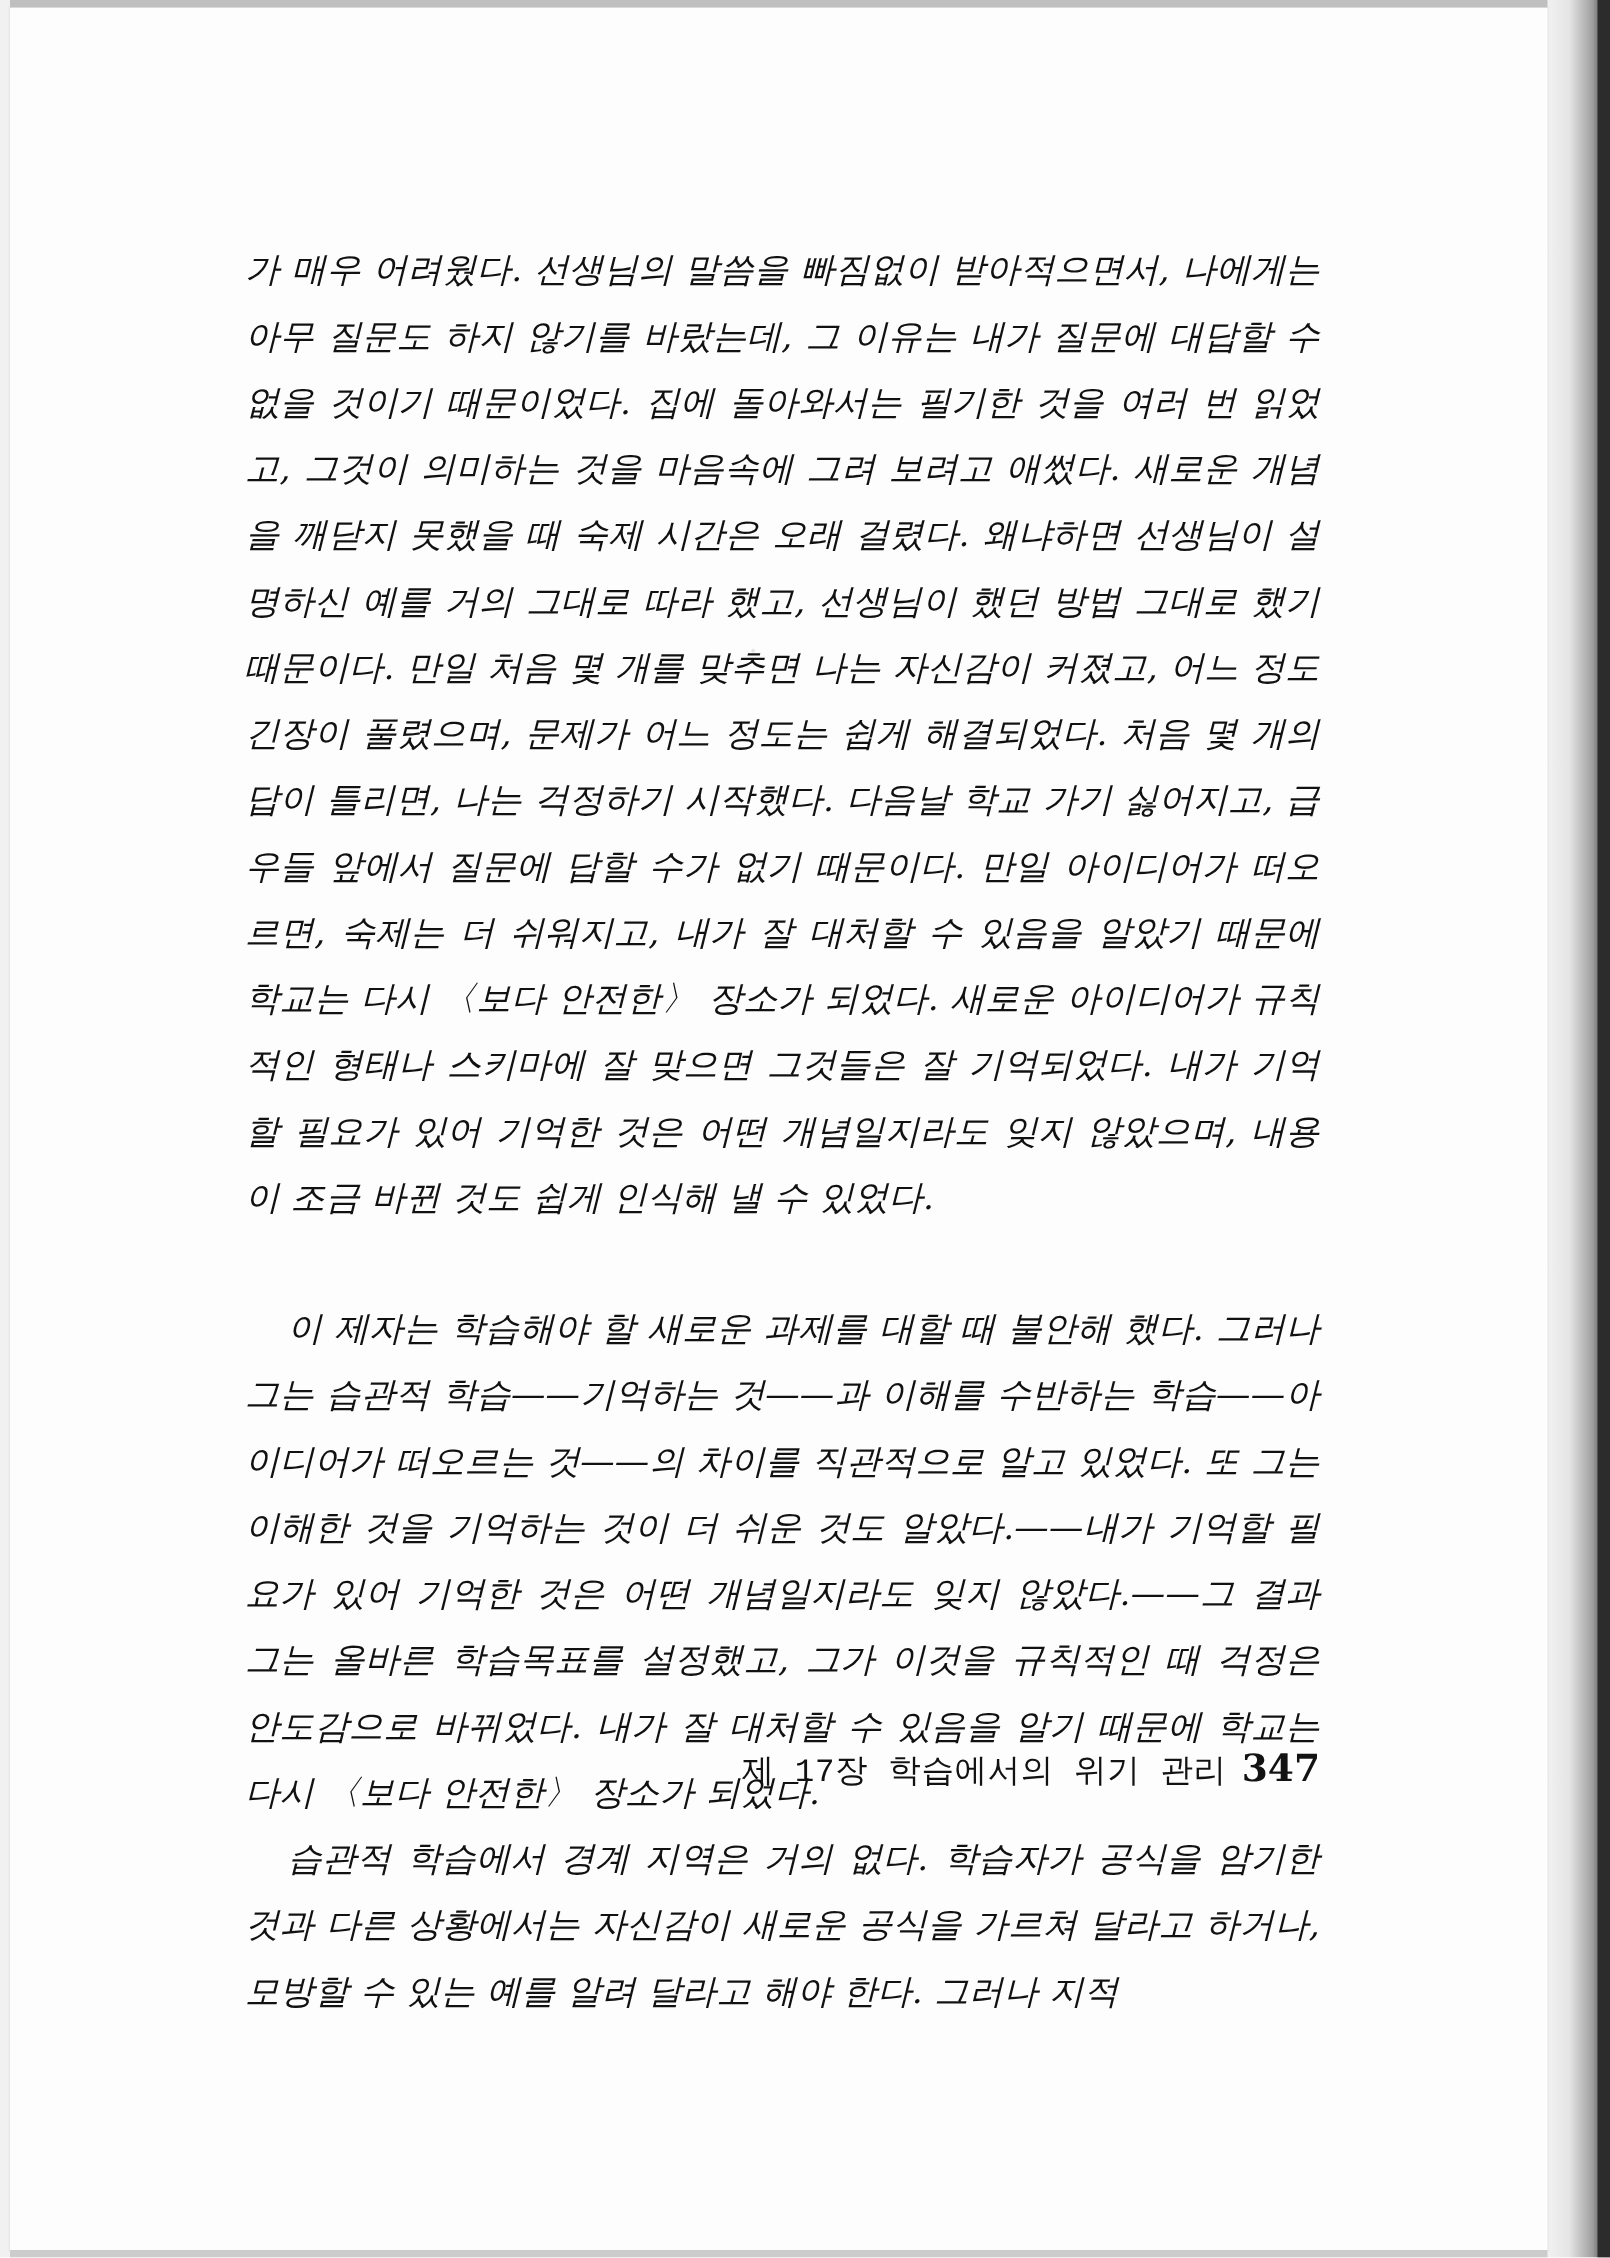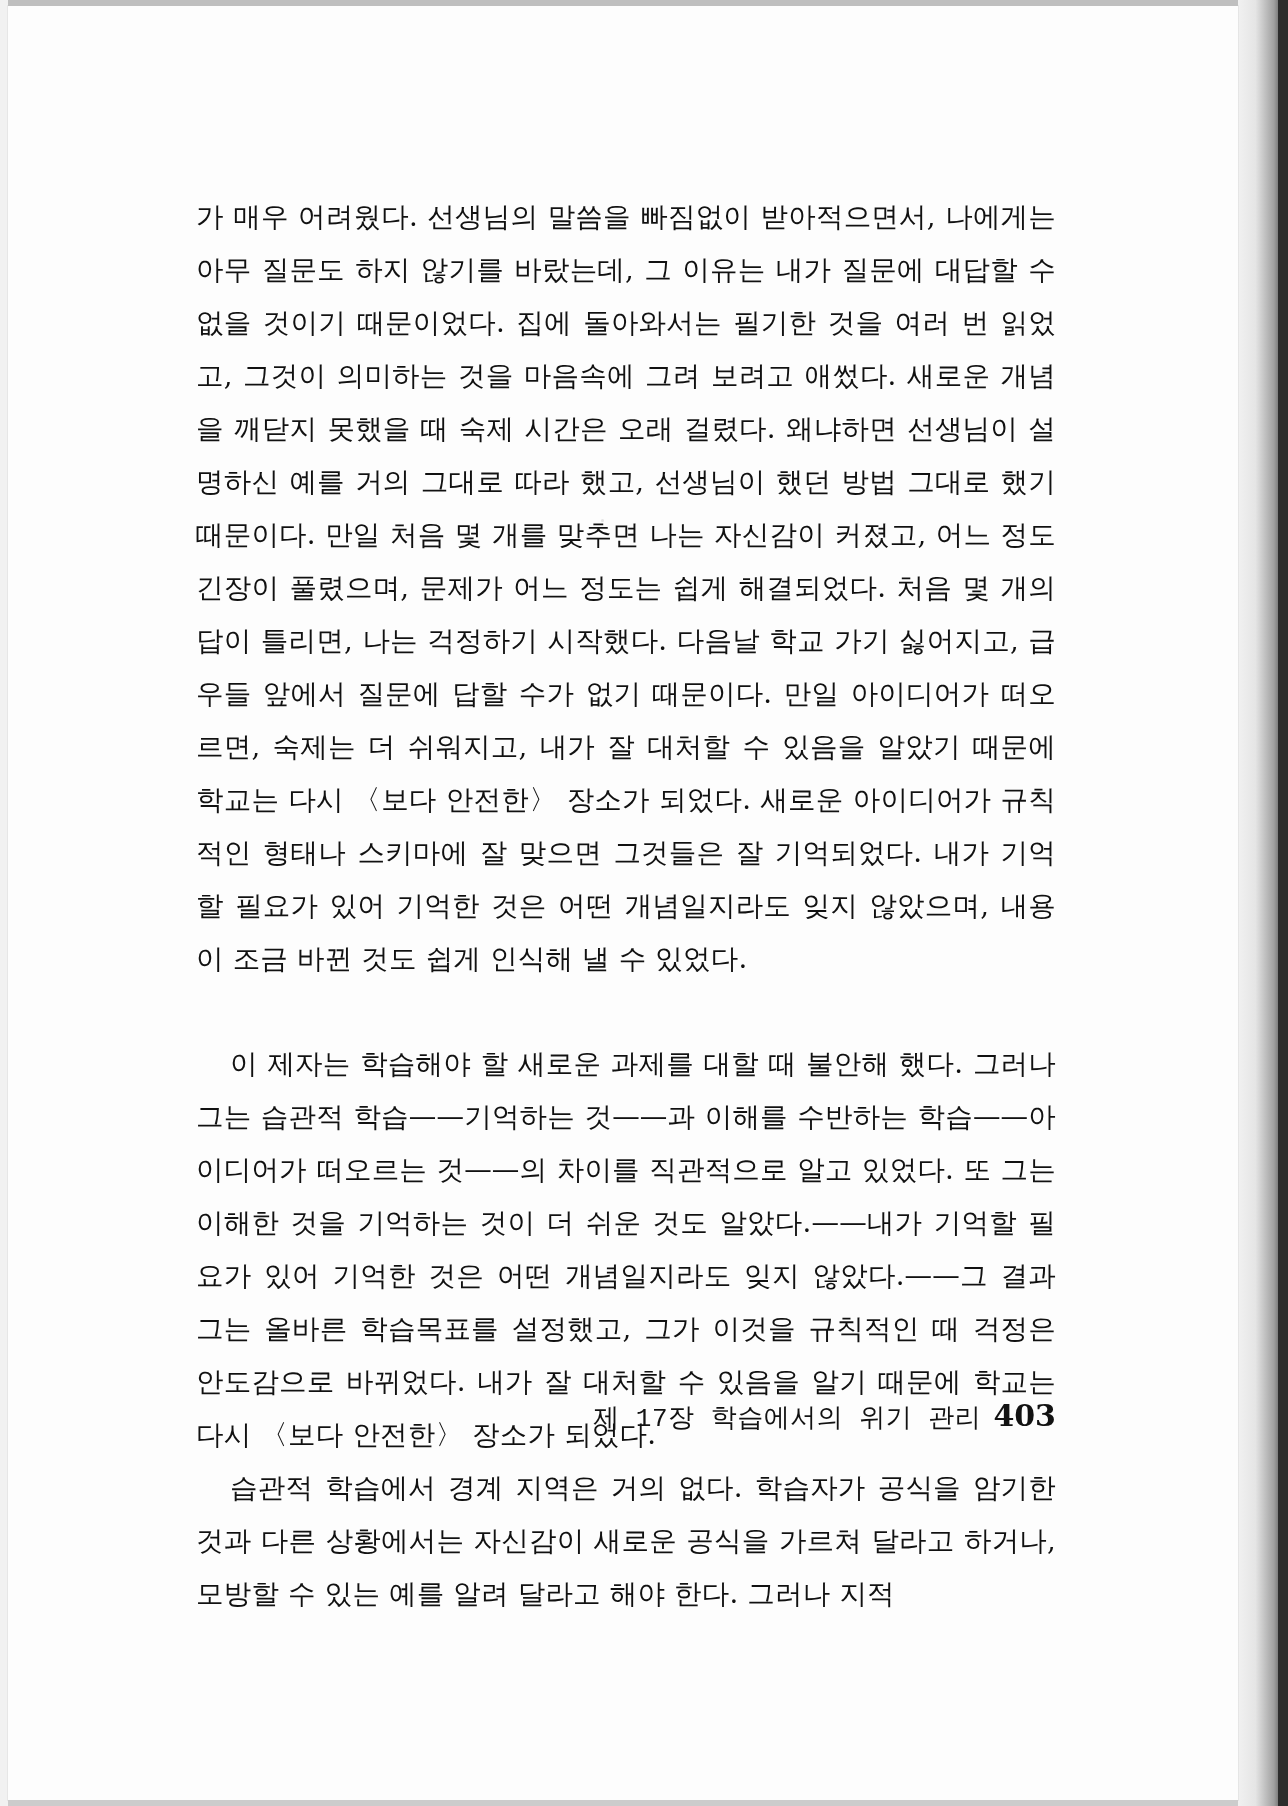--- a/index.html
+++ b/index.html
@@ -80,20 +80,21 @@
 
   .para {
     margin: 0 0 0 0;
     font-size: 27.5px;
     line-height: 53px;
     color: #111111;
     text-align: justify;
     text-justify: inter-character;
     letter-spacing: 0.2px;
     word-break: break-all;
+    font-style: italic;
   }
   .para.indent {
     text-indent: 34px;
   }
   .para-gap {
     height: 52px;
   }
 
   
   .page-footer {
@@ -134,21 +135,21 @@
   <div class="sheet-bottom-edge"></div>
 
   <div class="text-column">
     <p class="para">가 매우 어려웠다. 선생님의 말씀을 빠짐없이 받아적으면서, 나에게는 아무 질문도 하지 않기를 바랐는데, 그 이유는 내가 질문에 대답할 수 없을 것이기 때문이었다. 집에 돌아와서는 필기한 것을 여러 번 읽었고, 그것이 의미하는 것을 마음속에 그려 보려고 애썼다. 새로운 개념을 깨닫지 못했을 때 숙제 시간은 오래 걸렸다. 왜냐하면 선생님이 설명하신 예를 거의 그대로 따라 했고, 선생님이 했던 방법 그대로 했기 때문이다. 만일 처음 몇 개를 맞추면 나는 자신감이 커졌고, 어느 정도 긴장이 풀렸으며, 문제가 어느 정도는 쉽게 해결되었다. 처음 몇 개의 답이 틀리면, 나는 걱정하기 시작했다. 다음날 학교 가기 싫어지고, 급우들 앞에서 질문에 답할 수가 없기 때문이다. 만일 아이디어가 떠오르면, 숙제는 더 쉬워지고, 내가 잘 대처할 수 있음을 알았기 때문에 학교는 다시 〈보다 안전한〉 장소가 되었다. 새로운 아이디어가 규칙적인 형태나 스키마에 잘 맞으면 그것들은 잘 기억되었다. 내가 기억할 필요가 있어 기억한 것은 어떤 개념일지라도 잊지 않았으며, 내용이 조금 바뀐 것도 쉽게 인식해 낼 수 있었다.</p>
     <div class="para-gap"></div>
     <p class="para indent">이 제자는 학습해야 할 새로운 과제를 대할 때 불안해 했다. 그러나 그는 습관적 학습——기억하는 것——과 이해를 수반하는 학습——아이디어가 떠오르는 것——의 차이를 직관적으로 알고 있었다. 또 그는 이해한 것을 기억하는 것이 더 쉬운 것도 알았다.——내가 기억할 필요가 있어 기억한 것은 어떤 개념일지라도 잊지 않았다.——그 결과 그는 올바른 학습목표를 설정했고, 그가 이것을 규칙적인 때 걱정은 안도감으로 바뀌었다. 내가 잘 대처할 수 있음을 알기 때문에 학교는 다시 〈보다 안전한〉 장소가 되었다.</p>
     <p class="para indent">습관적 학습에서 경계 지역은 거의 없다. 학습자가 공식을 암기한 것과 다른 상황에서는 자신감이 새로운 공식을 가르쳐 달라고 하거나, 모방할 수 있는 예를 알려 달라고 해야 한다. 그러나 지적</p>
   </div>
 
   <div class="page-footer">
-    <span class="footer-chapter">제 17장 학습에서의 위기 관리</span><span class="footer-pageno">403</span>
+    <span class="footer-chapter">제 17장 학습에서의 위기 관리</span><span class="footer-pageno">347</span>
   </div>
 
   <div class="gutter-shadow"></div>
   <div class="gutter-edge"></div>
 
   <div class="speck" style="left:601px; top:519px; width:3px; height:3px;"></div>
   <div class="speck" style="left:902px; top:742px; width:2px; height:2px;"></div>
 </div>
 
 </body></html>

